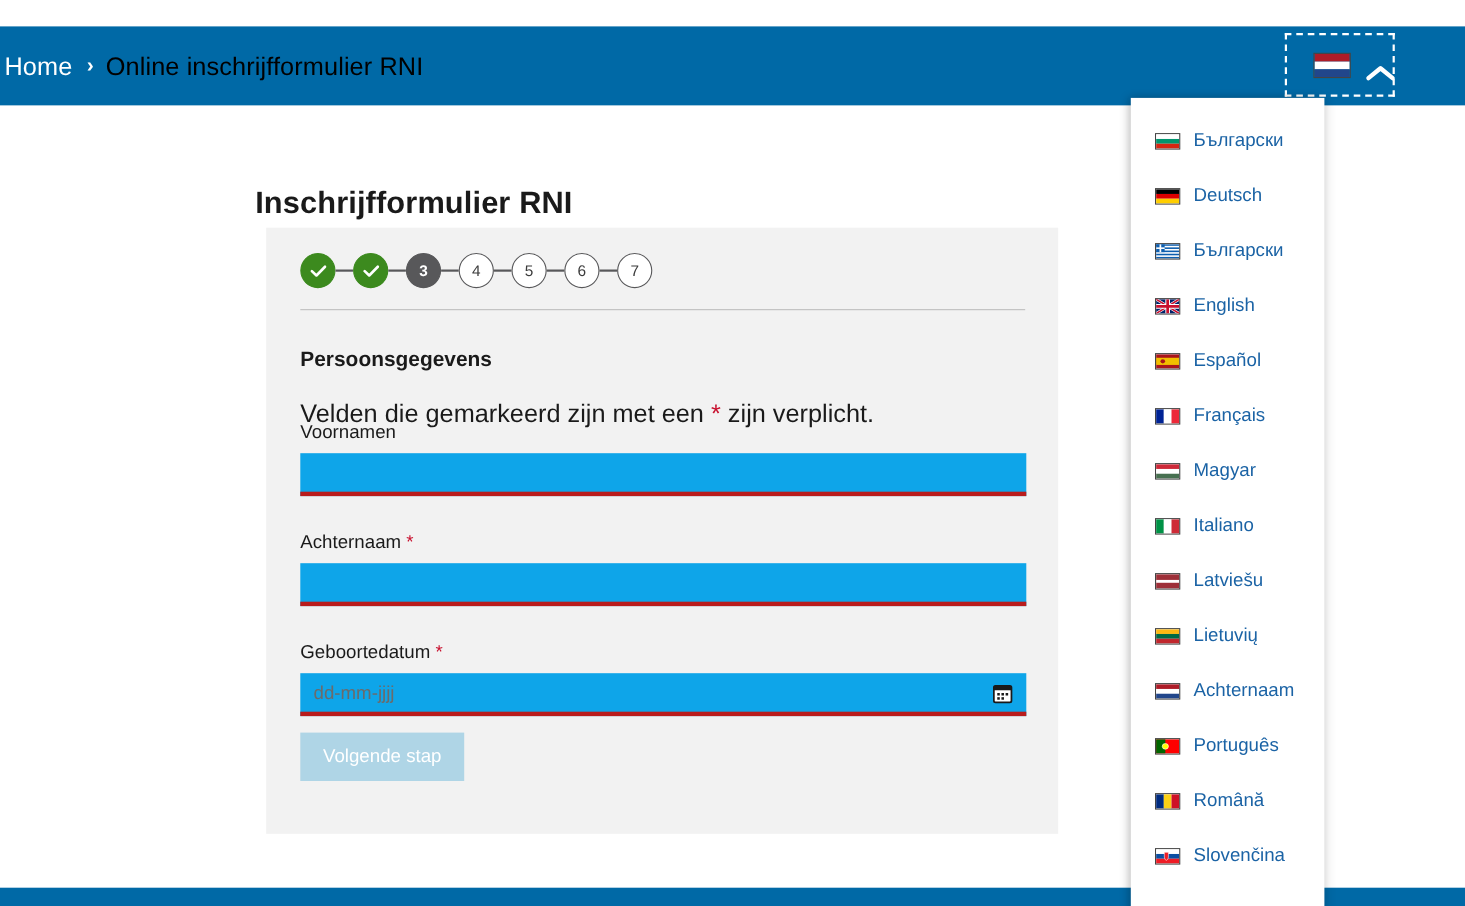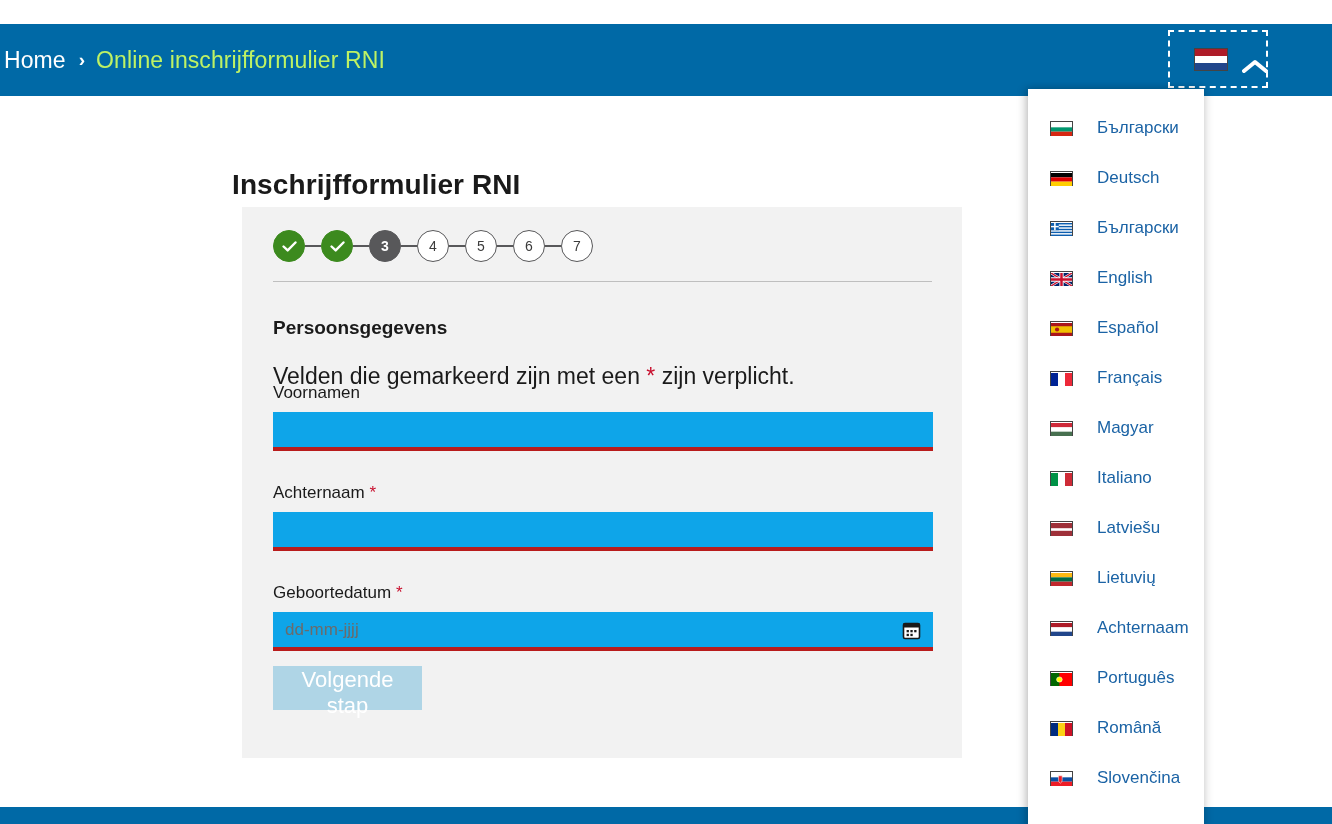--- a/index.html
+++ b/index.html
@@ -20,21 +20,21 @@
   }
   .breadcrumb { display:flex; align-items:center; padding-left:0px; }
   .bc-link {
     color:#ffffff; font-size:23px; line-height:26px;
     text-decoration:none; padding-left:4px; letter-spacing:0.1px;
   }
   .bc-sep {
     color:#ffffff; font-size:19px; font-weight:bold;
     margin:0 11px 0 13px; display:inline-block;
   }
-  .bc-current { color:#bef264; font-size:23px; line-height:26px; letter-spacing:0.1px; }
+  .bc-current { color:#000000; font-size:23px; line-height:26px; letter-spacing:0.1px; }
 
   
   .lang-toggle {
     position:absolute; right:64px; top:6px;
     width:100px; height:58px;
     border:2px dashed #ffffff;
     background:transparent;
     display:flex; align-items:center; justify-content:center; gap:14px;
     cursor:pointer;
   }
@@ -48,21 +48,21 @@
   
   .lang-menu {
     position:absolute; left:1028px; top:65px;
     width:176px; height:759px;
     background:#ffffff;
     box-shadow:-3px 0 8px rgba(0,0,0,0.22), 3px 0 8px rgba(0,0,0,0.10);
     z-index:50;
     padding-top:14px;
   }
   .lang-item {
-    height:50px; display:flex; align-items:center; gap:24px;
+    height:50px; display:flex; align-items:center; gap:12px;
     padding-left:22px; text-decoration:none; cursor:pointer;
   }
   .lang-item .lang-label {
     color:#1B63A5; font-size:17px; line-height:20px; white-space:nowrap;
   }
   .flag-sm { width:23px; height:15px; }
 
   
   .main { position:absolute; left:0; top:72px; width:1332px; height:711px; background:#fff; }
   .page-title {
@@ -112,21 +112,21 @@
   .date-wrap { position:relative; width:660px; }
   .cal-btn {
     position:absolute; right:10px; top:8px;
     width:24px; height:24px; background:transparent; border:none;
     padding:0; cursor:pointer; display:flex; align-items:center; justify-content:center;
   }
   .btn-next {
     position:absolute; left:31px; top:459px;
     width:149px; height:44px;
     background:#AFD5E6; color:#ffffff; border:none;
-    font-size:22px; font-family:"Liberation Sans", sans-serif;
+    font-size:17px; font-family:"Liberation Sans", sans-serif;
     cursor:pointer;
   }
 
   
   .footer {
     position:absolute; left:0; top:783px; width:1332px; height:41px; background:#0069A6;
   }
 </style>
 </head>
 <body>

